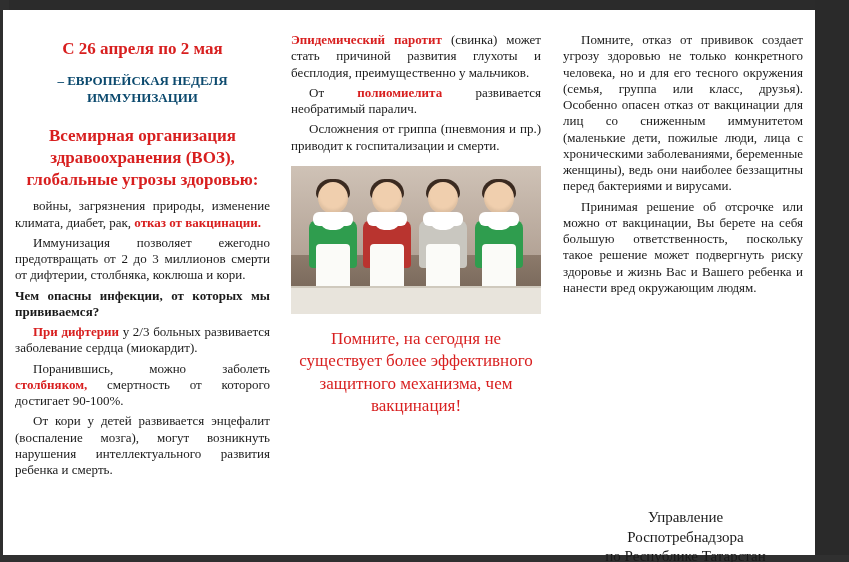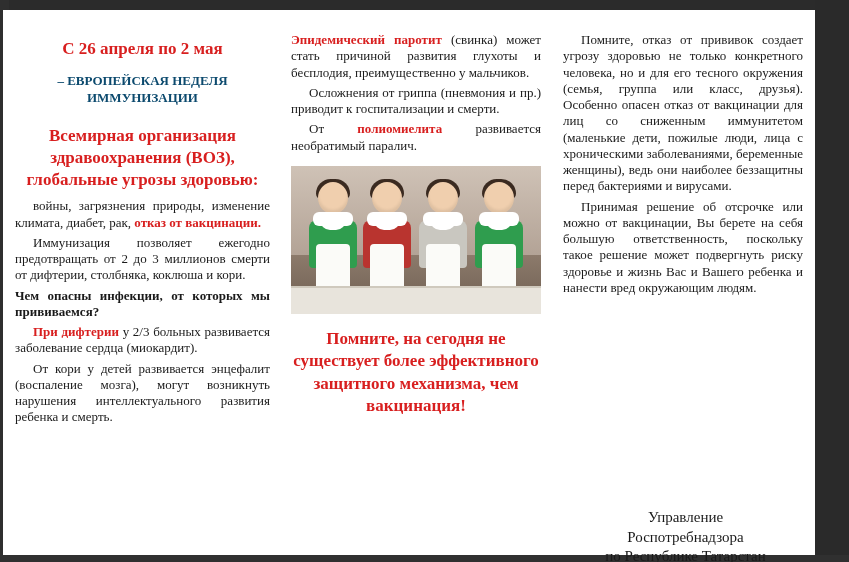--- a/index.html
+++ b/index.html
@@ -156,21 +156,21 @@
   .k1 .body { background: #2f9d4e; }
   .k2 { left: 68px; }
   .k2 .body { background: #b9342f; }
   .k3 { left: 124px; }
   .k3 .body { background: #c9c7c0; }
   .k4 { left: 180px; }
   .k4 .body { background: #2f9d4e; }
 
   .bigred {
     color: #d81f1f;
-    font-weight: bold;
+    font-weight: normal;
     font-size: 17px;
     text-align: center;
     line-height: 1.32;
     margin: 10px 0 0 0;
   }
   .footer {
     position: absolute;
     left: 560px;
     top: 498px;
     width: 245px;
@@ -198,30 +198,31 @@
       <div class="who">Всемирная организация здравоохранения (ВОЗ), глобальные угрозы здоровью:</div>
 
       <p class="body"><span>войны, загрязнения природы, изменение климата, диабет, рак, </span><span class="rb">отказ от вакцинации.</span></p>
 
       <p class="body">Иммунизация позволяет ежегодно предотвращать от 2 до 3 миллионов смерти от дифтерии, столбняка, коклюша и кори.</p>
 
       <p class="body noind rb">Чем опасны инфекции, от которых мы прививаемся?</p>
 
       <p class="body"><span class="rb">При дифтерии</span><span> у 2/3 больных развивается заболевание сердца (миокардит).</span></p>
 
+      <p class="body"><span>Поранившись, можно заболеть </span><span class="rb">столбняком,</span><span> смертность от которого достигает 90-100%.</span></p>
 
       <p class="body">От кори у детей развивается энцефалит (воспаление мозга), могут возникнуть нарушения интеллектуального развития ребенка и смерть.</p>
     </div>
 
     <div class="col col2">
       <p class="body noind"><span class="rb">Эпидемический паротит</span><span> (свинка) может стать причиной развития глухоты и бесплодия, преимущественно у мальчиков.</span></p>
 
+      <p class="body"><span>От </span><span class="rb">полиомиелита</span><span> развивается необратимый паралич.</span></p>
+
       <p class="body">Осложнения от гриппа (пневмония и пр.) приводит к госпитализации и смерти.</p>
-
-      <p class="body"><span>От </span><span class="rb">полиомиелита</span><span> развивается необратимый паралич.</span></p>
 
 
       <div class="photo">
         <div class="wall"></div>
         <div class="floor"></div>
         <div class="kid k1">
           <div class="hair"></div>
           <div class="head"></div>
           <div class="body"></div>
           <div class="collar"></div>

